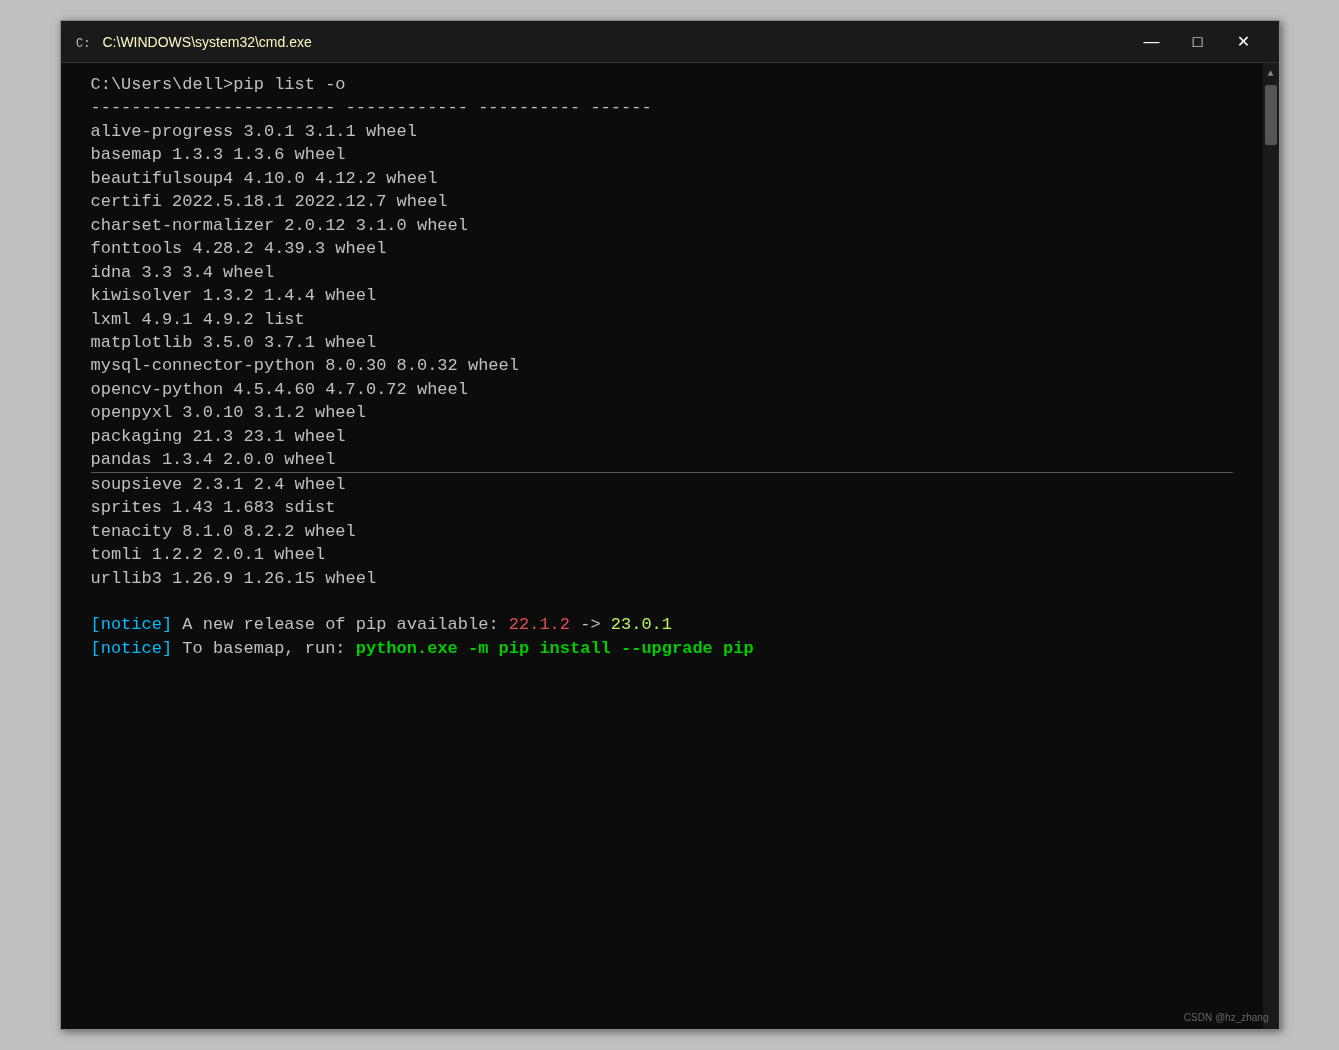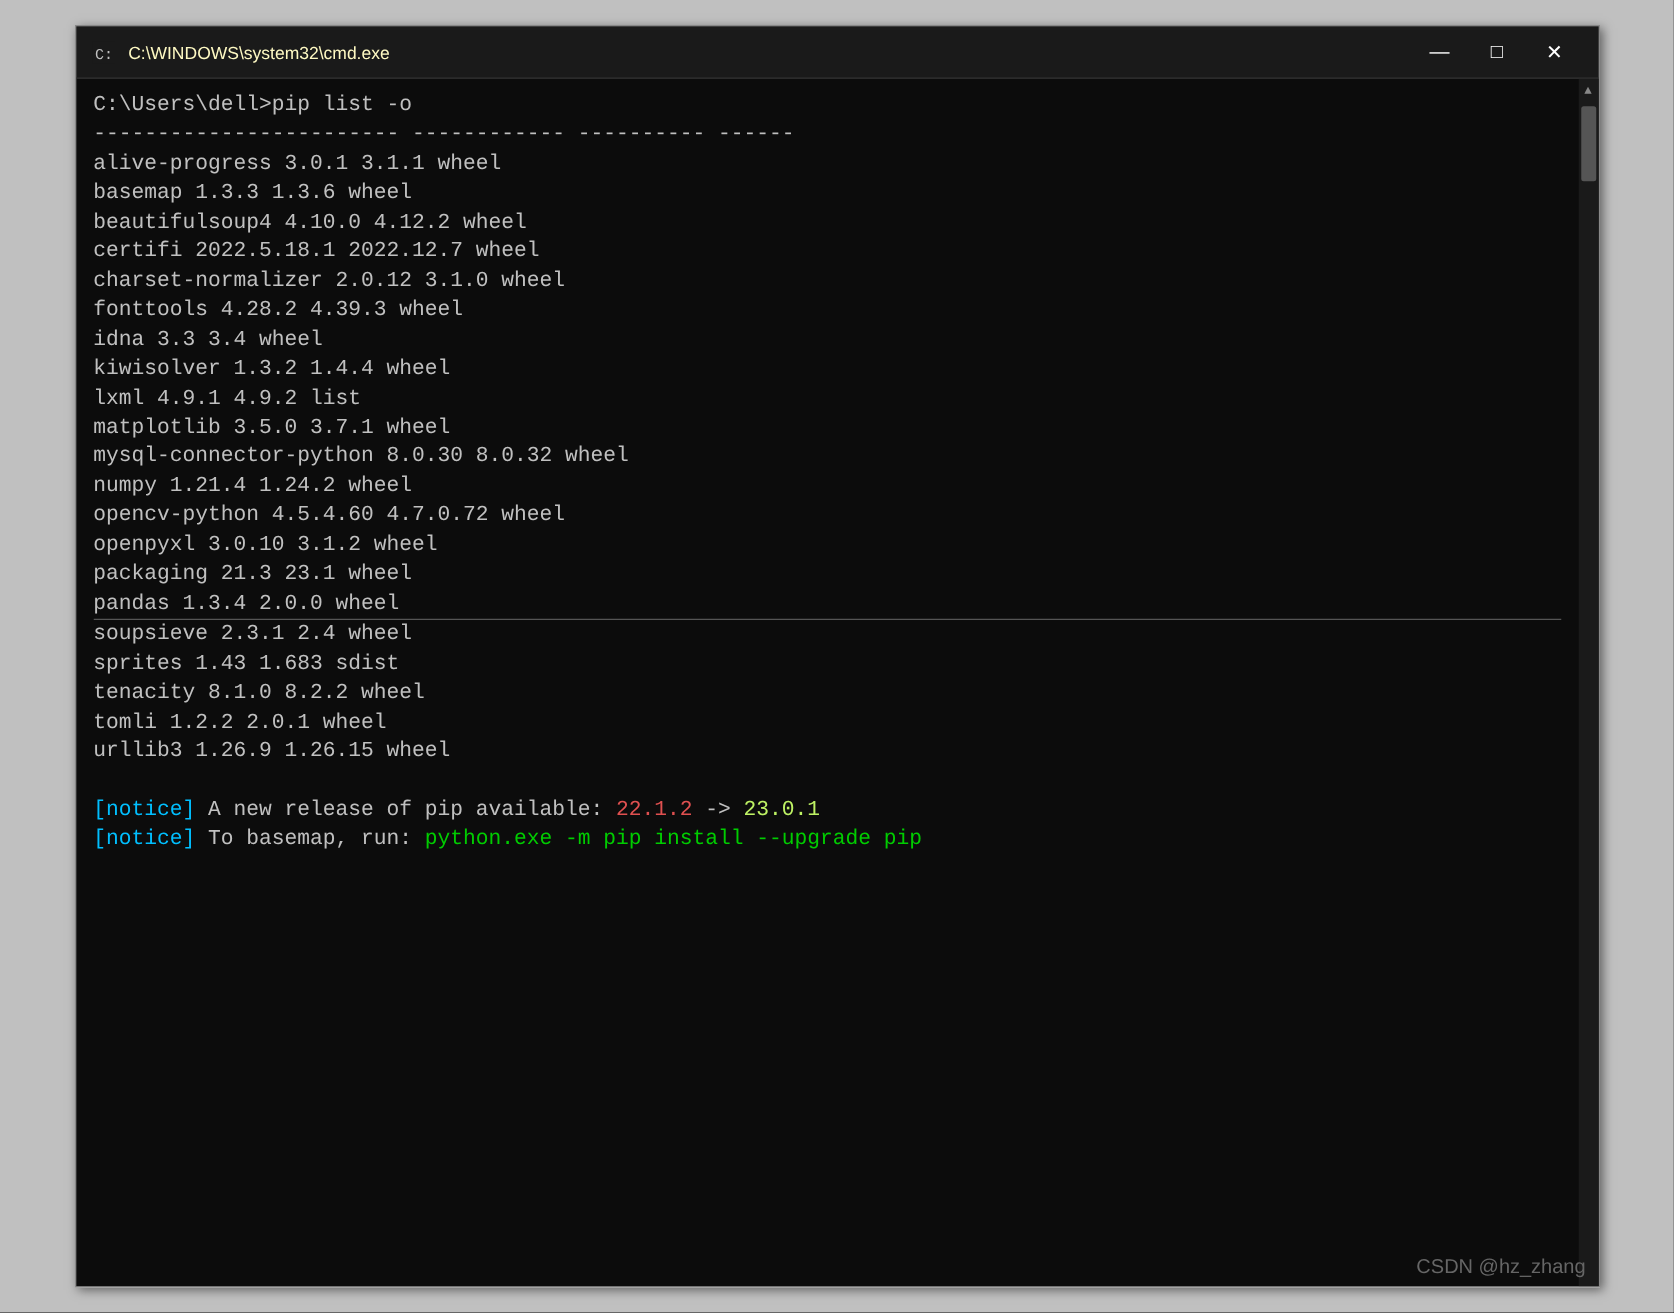--- a/index.html
+++ b/index.html
@@ -65,35 +65,35 @@
     }
     .content {
       background: #0c0c0c;
       flex: 1;
       overflow: hidden;
       display: flex;
       position: relative;
     }
     .terminal {
       flex: 1;
-      padding: 10px 14px;
+      padding: 10px 30px;
       color: #c0c0c0;
       font-size: 17px;
       line-height: 1.38;
       overflow-y: auto;
       overflow-x: hidden;
     }
     .cmd-line { color: #c0c0c0; }
     .header-line { color: #c0c0c0; }
     .sep-line { color: #c0c0c0; }
     .notice-label { color: #00bfff; }
     .notice-old { color: #e05050; }
     .notice-arrow { color: #c0c0c0; }
     .notice-new { color: #bef264; }
-    .notice-cmd { color: #00cc00; }
+    .notice-cmd { color: #00cc00; font-weight: bold; }
     .scrollbar {
       width: 16px;
       background: #1a1a1a;
       display: flex;
       flex-direction: column;
       align-items: center;
       padding: 2px 0;
     }
     .scroll-arrow {
       width: 16px;
@@ -110,21 +110,21 @@
       height: 60px;
       background: #555;
       margin-top: 4px;
       border-radius: 2px;
     }
     .watermark {
       position: absolute;
       bottom: 6px;
       right: 10px;
       color: #666;
-      font-size: 16px;
+      font-size: 10px;
       font-family: 'Segoe UI', sans-serif;
     }
   </style>
 </head>
 <body>
 
 <div class="window">
 
   <div class="titlebar">
     <div class="titlebar-icon">
@@ -157,21 +157,20 @@
           <div style="color: rgb(192, 192, 192); font-family: &quot;Courier New&quot;, Courier, monospace; font-size: 17px; line-height: 1.38;">basemap                      1.3.3          1.3.6         wheel</div>
           <div style="color: rgb(192, 192, 192); font-family: &quot;Courier New&quot;, Courier, monospace; font-size: 17px; line-height: 1.38;">beautifulsoup4               4.10.0         4.12.2        wheel</div>
           <div style="color: rgb(192, 192, 192); font-family: &quot;Courier New&quot;, Courier, monospace; font-size: 17px; line-height: 1.38;">certifi                      2022.5.18.1    2022.12.7     wheel</div>
           <div style="color: rgb(192, 192, 192); font-family: &quot;Courier New&quot;, Courier, monospace; font-size: 17px; line-height: 1.38;">charset-normalizer           2.0.12         3.1.0         wheel</div>
           <div style="color: rgb(192, 192, 192); font-family: &quot;Courier New&quot;, Courier, monospace; font-size: 17px; line-height: 1.38;">fonttools                    4.28.2         4.39.3        wheel</div>
           <div style="color: rgb(192, 192, 192); font-family: &quot;Courier New&quot;, Courier, monospace; font-size: 17px; line-height: 1.38;">idna                         3.3            3.4           wheel</div>
           <div style="color: rgb(192, 192, 192); font-family: &quot;Courier New&quot;, Courier, monospace; font-size: 17px; line-height: 1.38;">kiwisolver                   1.3.2          1.4.4         wheel</div>
           <div style="color: rgb(192, 192, 192); font-family: &quot;Courier New&quot;, Courier, monospace; font-size: 17px; line-height: 1.38;">lxml                         4.9.1          4.9.2         list</div>
           <div style="color: rgb(192, 192, 192); font-family: &quot;Courier New&quot;, Courier, monospace; font-size: 17px; line-height: 1.38;">matplotlib                   3.5.0          3.7.1         wheel</div>
           <div style="color: rgb(192, 192, 192); font-family: &quot;Courier New&quot;, Courier, monospace; font-size: 17px; line-height: 1.38;">mysql-connector-python       8.0.30         8.0.32        wheel</div>
-          <div style="color: rgb(192, 192, 192); font-family: &quot;Courier New&quot;, Courier, monospace; font-size: 17px; line-height: 1.38;">numpy                        1.21.4         1.24.2        wheel</div>
           <div style="color: rgb(192, 192, 192); font-family: &quot;Courier New&quot;, Courier, monospace; font-size: 17px; line-height: 1.38;">opencv-python                4.5.4.60       4.7.0.72      wheel</div>
           <div style="color: rgb(192, 192, 192); font-family: &quot;Courier New&quot;, Courier, monospace; font-size: 17px; line-height: 1.38;">openpyxl                     3.0.10         3.1.2         wheel</div>
           <div style="color: rgb(192, 192, 192); font-family: &quot;Courier New&quot;, Courier, monospace; font-size: 17px; line-height: 1.38;">packaging                    21.3           23.1          wheel</div>
           <div style="color: rgb(192, 192, 192); font-family: &quot;Courier New&quot;, Courier, monospace; font-size: 17px; line-height: 1.38;">pandas                       1.3.4          2.0.0         wheel</div>
         </div>
 
       <div style="border-top:1px solid #555; margin:0 0 0 0;"></div>
 
       <div id="gray-packages">
           <div style="color: rgb(192, 192, 192); font-family: &quot;Courier New&quot;, Courier, monospace; font-size: 17px; line-height: 1.38;">soupsieve                    2.3.1          2.4           wheel</div>

